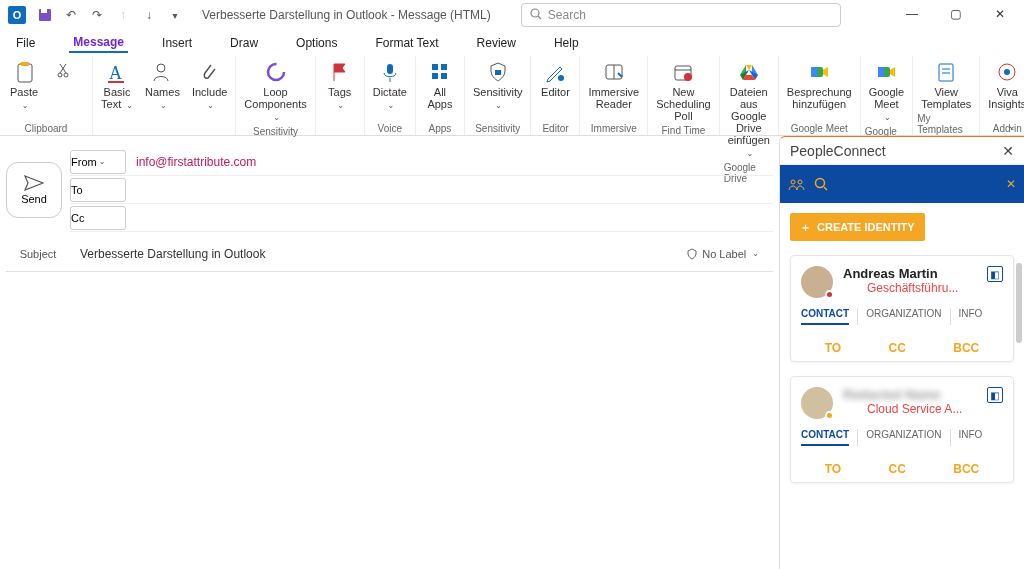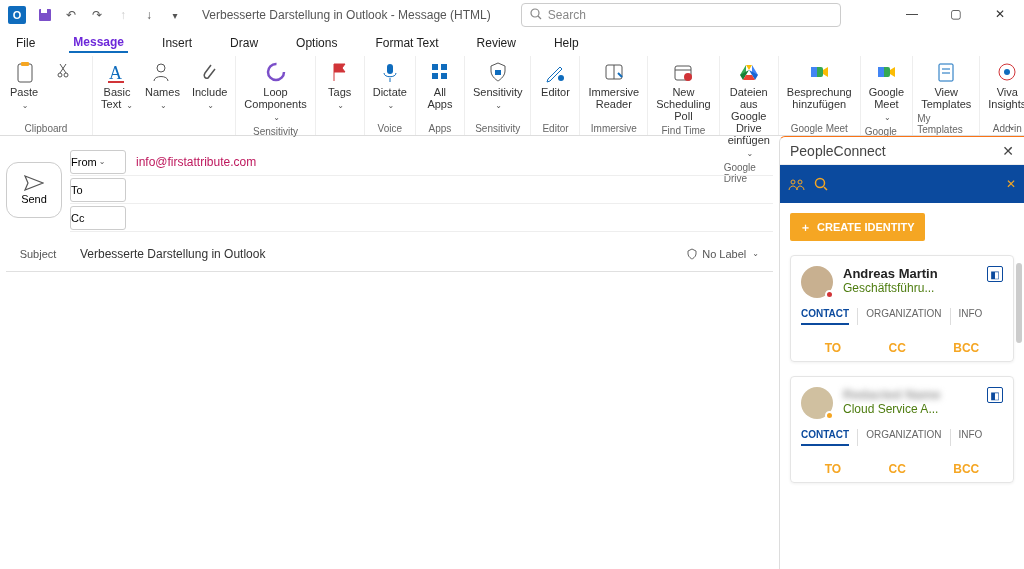--- a/index.html
+++ b/index.html
@@ -46,21 +46,21 @@
 .pc-searchbar { background: #0b4a9e; height: 38px; display: flex; align-items: center; padding: 0 8px; gap: 8px; }
 .pc-search-input { flex: 1; height: 24px; background: transparent; border: none; display: flex; align-items: center; color: #f5a623; }
 .pc-search-input svg, .pc-searchbar svg { flex-shrink: 0; }
 .pc-body { flex: 1; overflow: hidden; padding: 10px; position: relative; }
 .create-btn { background: #f5a623; color: #fff; height: 28px; border-radius: 2px; display: inline-flex; align-items: center; padding: 0 10px; font-size: 11px; font-weight: 600; cursor: pointer; gap: 6px; }
 .card { border: 1px solid #e5e5e5; border-radius: 4px; margin-top: 14px; padding: 10px 10px 6px; box-shadow: 0 1px 3px rgba(0,0,0,0.06); position: relative; }
 .card-head { display: flex; gap: 10px; }
 .avatar { width: 32px; height: 32px; border-radius: 50%; background: #ccc; position: relative; flex-shrink: 0; }
 .presence { width: 9px; height: 9px; border-radius: 50%; border: 2px solid #fff; position: absolute; right: -1px; bottom: -1px; }
 .card-name { font-weight: 600; font-size: 13px; color: #222; }
-.card-sub { font-size: 12px; color: #4d7c0f; }
+.card-sub { font-size: 12px; color: #ef4444; margin-left: 24px; }
 .card-badge { position: absolute; right: 10px; top: 10px; width: 16px; height: 16px; border: 1.5px solid #0b4a9e; color: #0b4a9e; display: flex; align-items: center; justify-content: center; font-size: 10px; border-radius: 2px; }
 .card-tabs { display: flex; gap: 8px; margin-top: 10px; font-size: 10px; }
 .ctab { padding-bottom: 4px; color: #666; cursor: pointer; }
 .ctab.active { color: #0b4a9e; border-bottom: 2px solid #0b4a9e; font-weight: 600; }
 .ctab-sep { width: 1px; background: #ddd; }
 .card-actions { display: flex; justify-content: space-around; margin-top: 10px; padding-top: 6px; }
 .ca { color: #f5a623; font-size: 12px; font-weight: 700; cursor: pointer; }
 .scrollbar { position: absolute; right: 2px; top: 60px; width: 6px; height: 80px; background: #ccc; border-radius: 3px; }
 .blur { filter: blur(3px); color: #999 !important; }
 </style>

